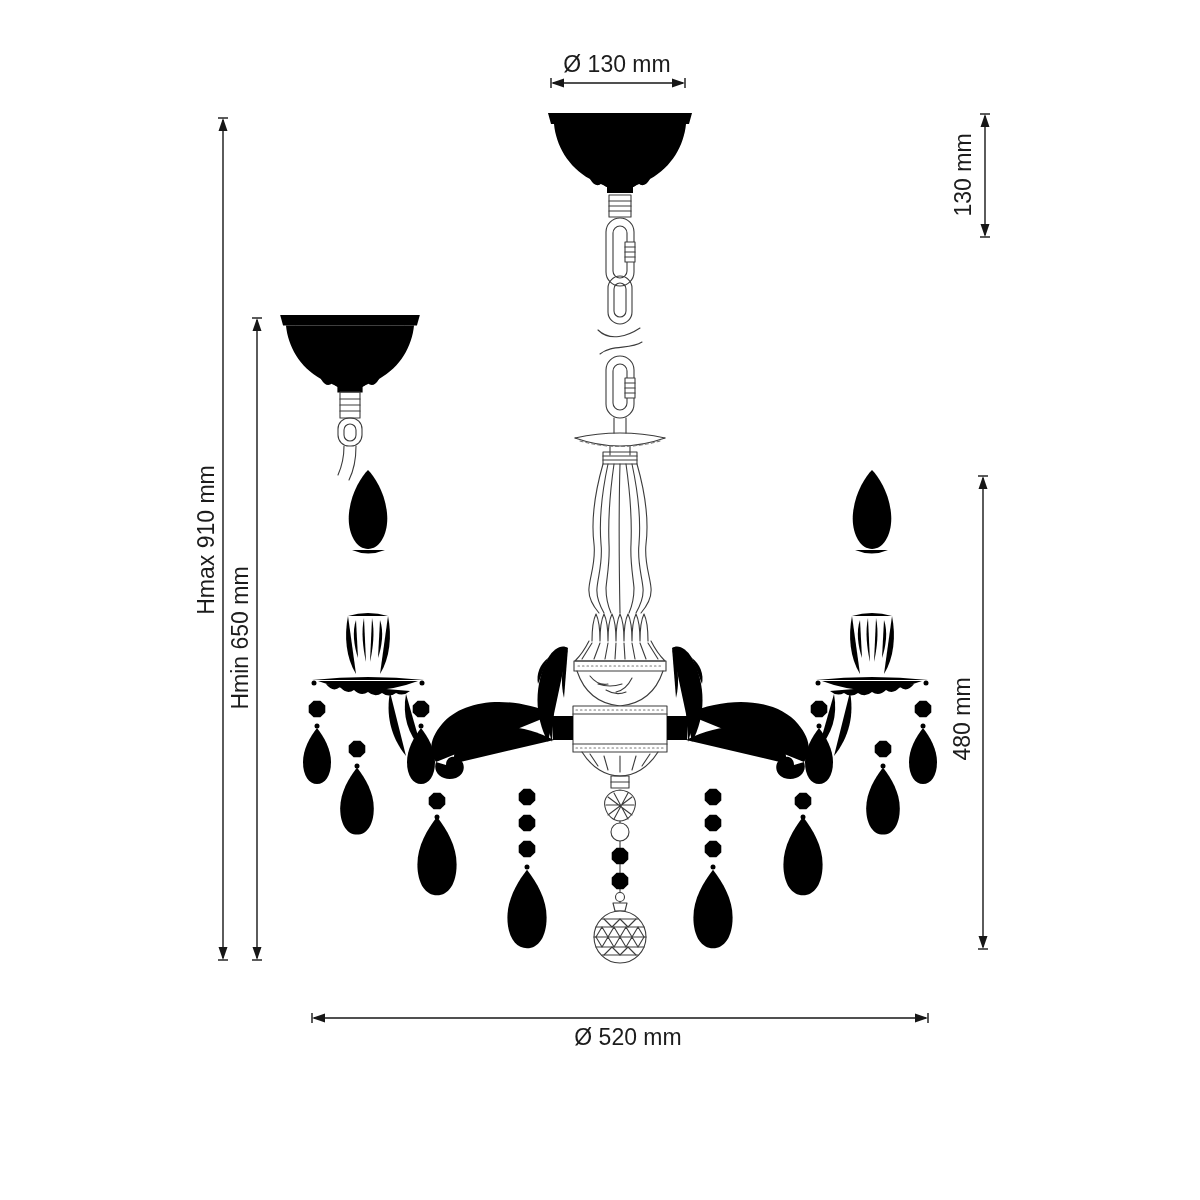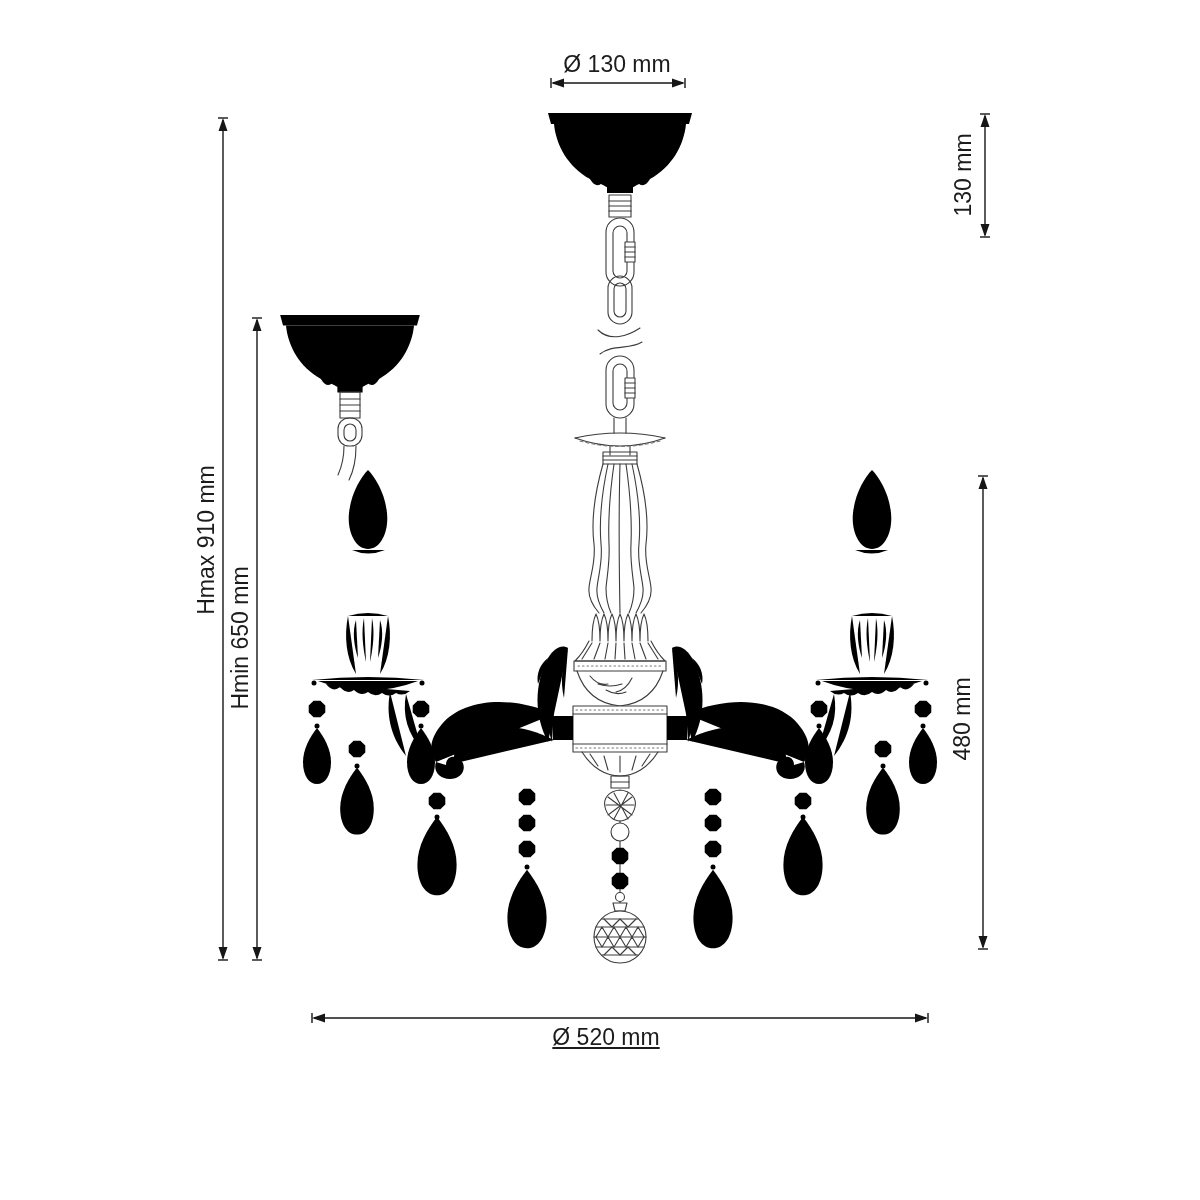--- a/index.html
+++ b/index.html
@@ -273,14 +273,14 @@
   <div class="dim-label" style="left:617px;top:64px;">Ø 130 mm</div>
 
   <div class="dim-label vert" style="left:963px;top:175px;">130 mm</div>
 
   <div class="dim-label vert" style="left:206px;top:540px;">Hmax 910 mm</div>
 
   <div class="dim-label vert" style="left:240px;top:638px;">Hmin 650 mm</div>
 
   <div class="dim-label vert" style="left:962px;top:719px;">480 mm</div>
 
-  <div class="dim-label" style="left:606px;top:1037px;text-decoration:underline;">Ø 520 mm</div>
+  <div class="dim-label" style="left:628px;top:1037px;">Ø 520 mm</div>
 </div>
 
 </body></html>

